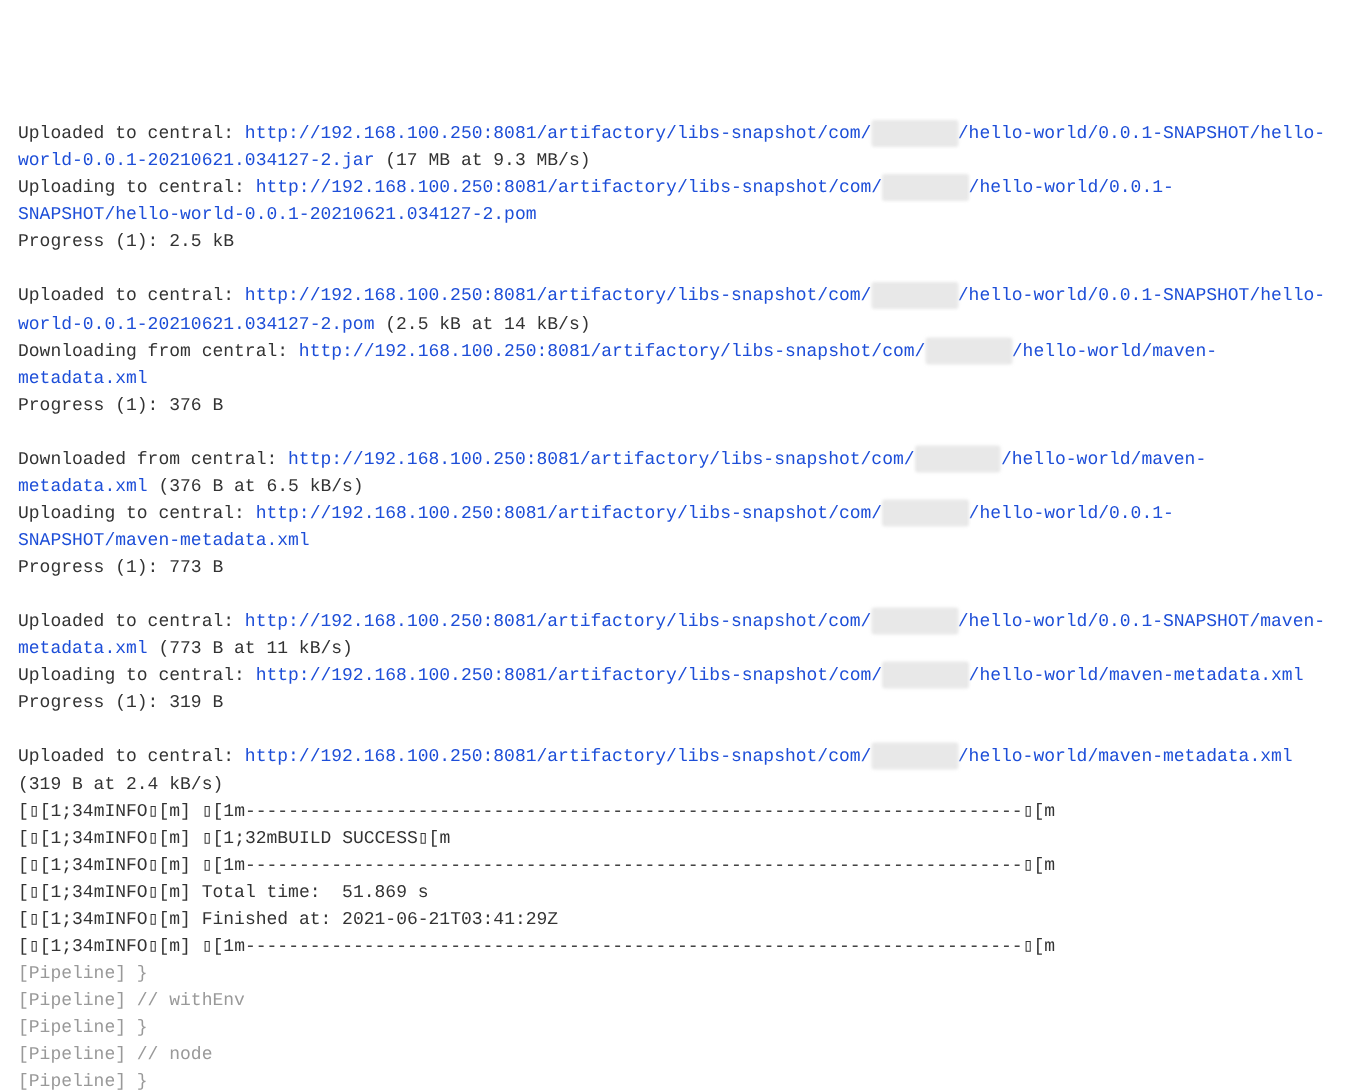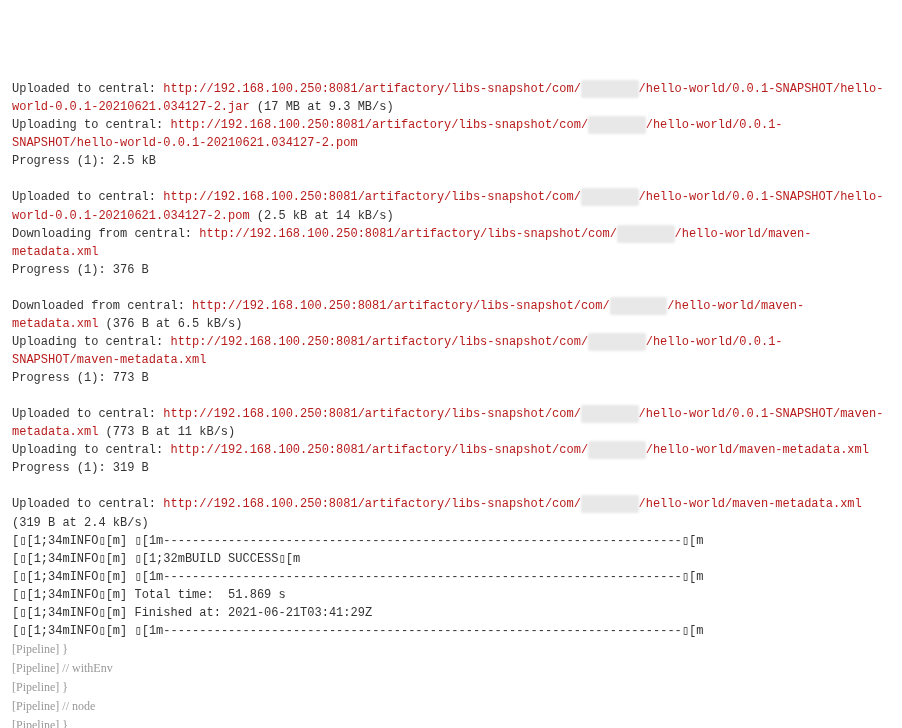--- a/index.html
+++ b/index.html
@@ -8,22 +8,22 @@
       font-size: 12px;
       line-height: 1.5;
       color: #333;
       padding: 8px 12px;
       background: #fff;
       white-space: pre-wrap;
       word-wrap: break-word;
       width: 902px;
     }
     .line { display: block; }
-    .link { color: #b91c1c; }
-    .gray { color: #999; font-family: Liberation Serif, serif; }
+    .link { color: #1d4ed8; }
+    .gray { color: #999; }
     .redacted {
       display: inline-block;
       background: #e8e8e8;
       color: transparent;
       filter: blur(1px);
       border-radius: 2px;
       vertical-align: middle;
       user-select: none;
     }
   </style>

